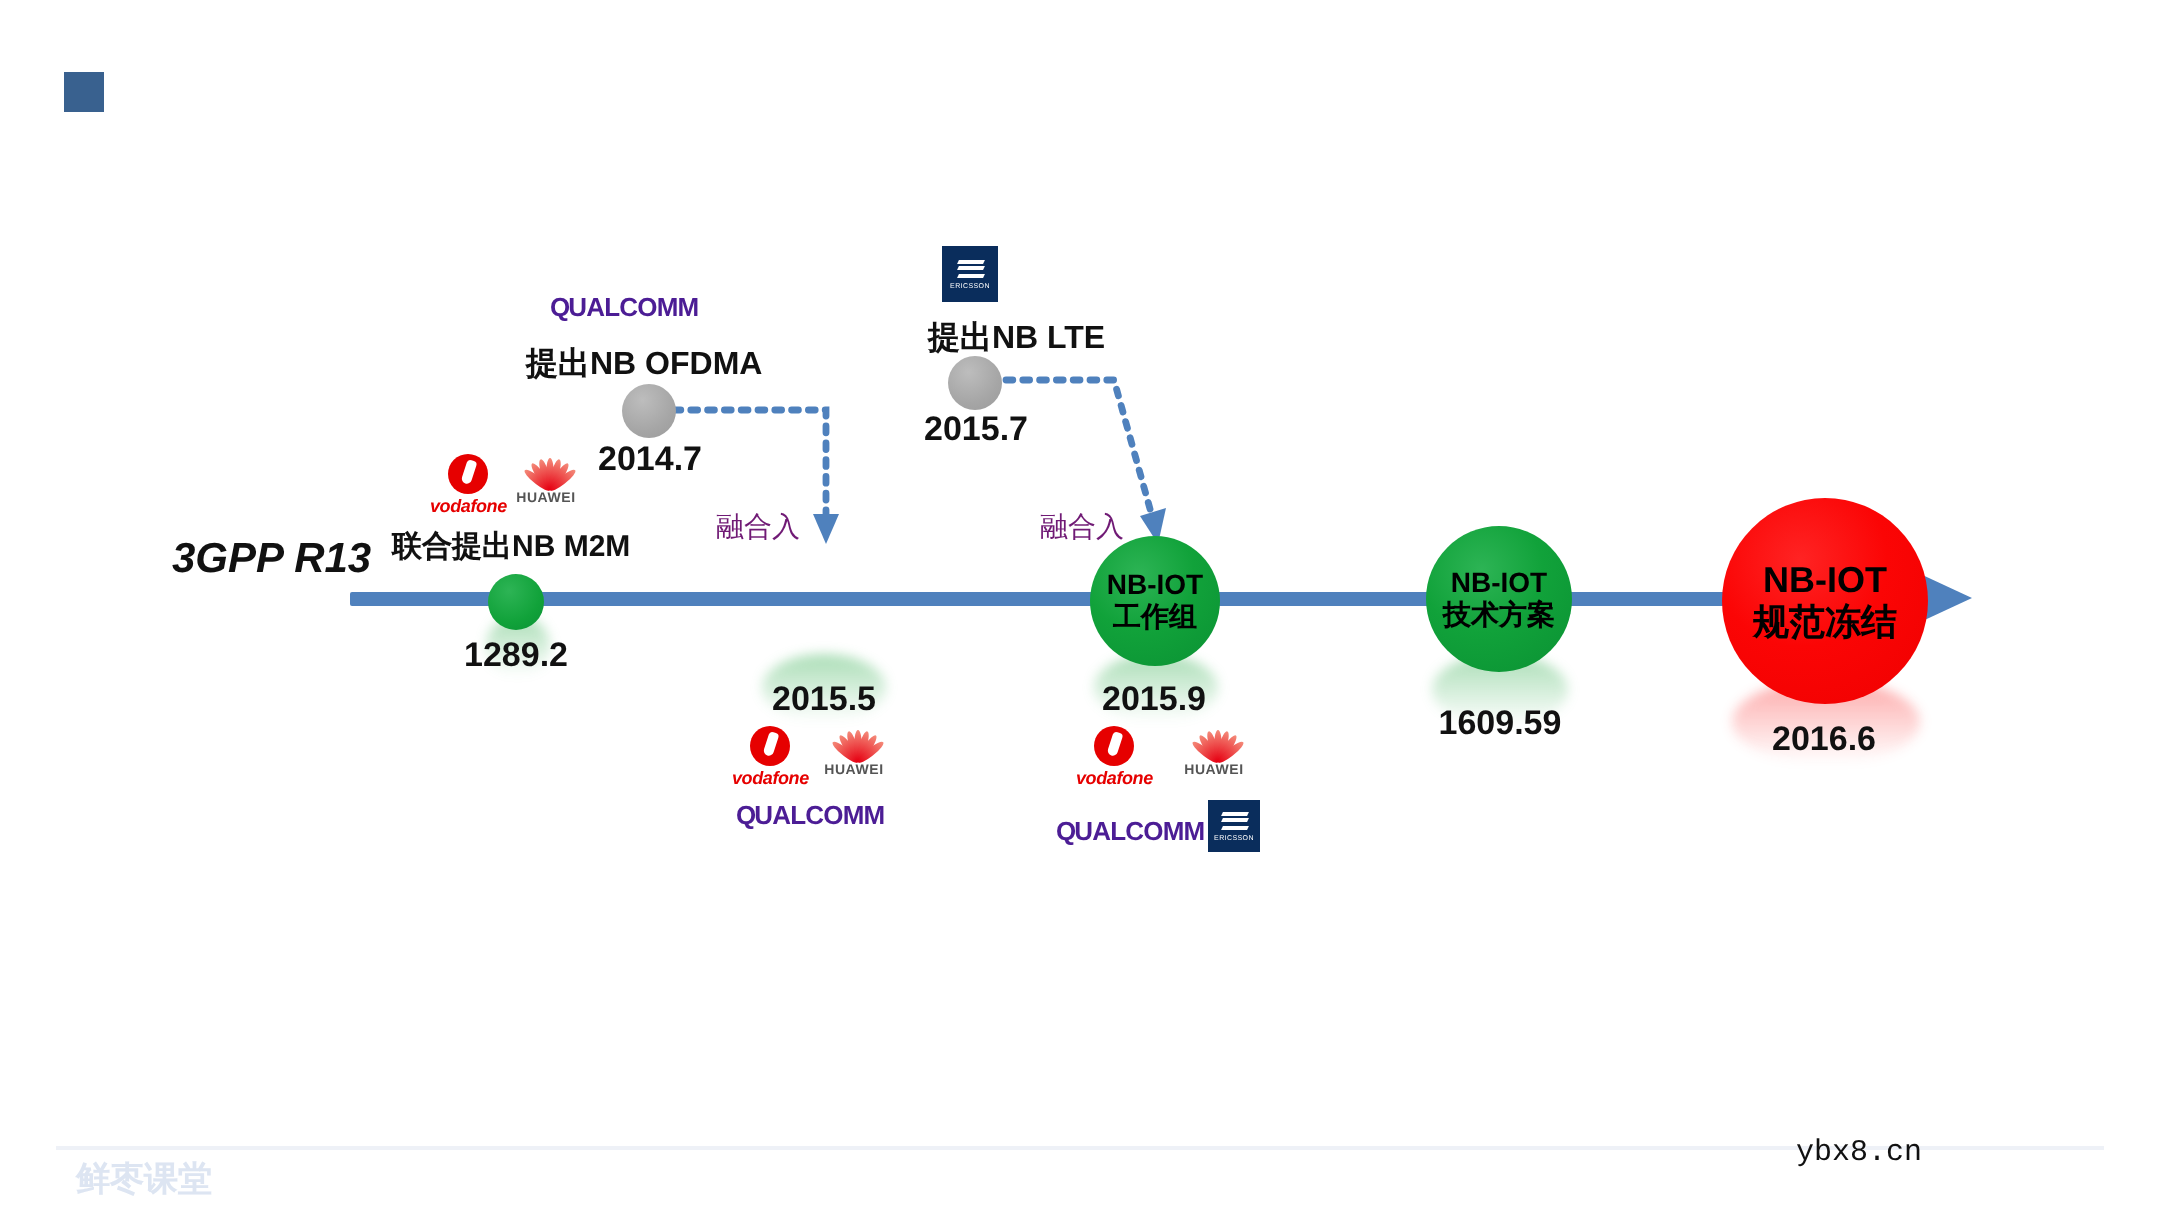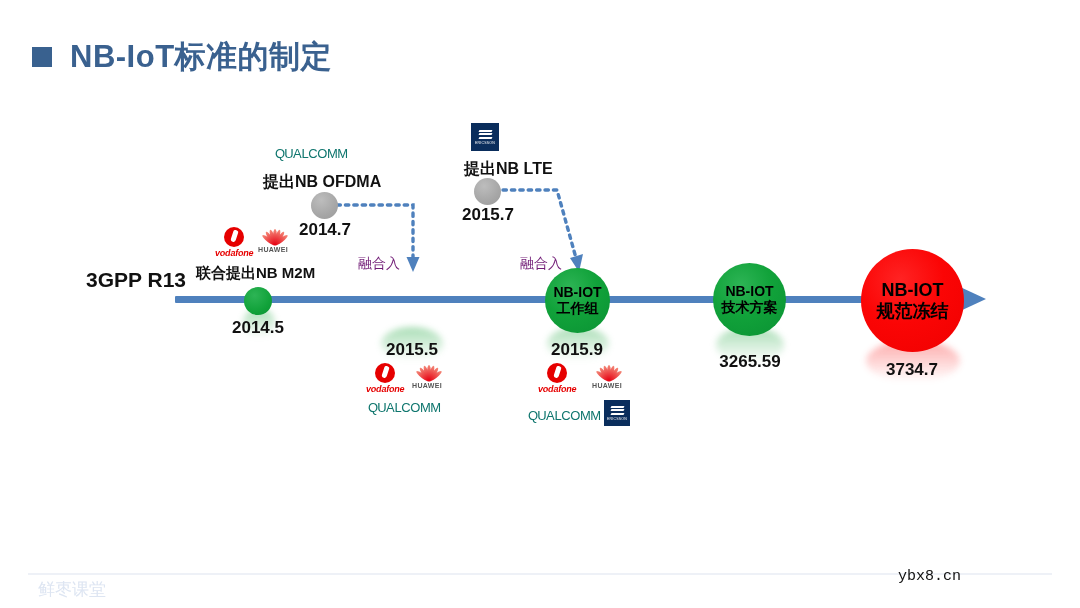--- a/index.html
+++ b/index.html
@@ -15,21 +15,21 @@
   .title-row{position:absolute;left:32px;top:36px;display:flex;align-items:center;gap:18px;}
   .title-bullet{width:20px;height:20px;background:#39618f;flex:none;}
   .title-text{
     font-size:31px;font-weight:bold;color:#3a618f;letter-spacing:.5px;white-space:nowrap;
   }
 
   
   .axis{position:absolute;left:175px;top:296px;width:790px;height:7px;background:#4f81bd;border-radius:1px;}
   .axis-arrow{position:absolute;left:958px;top:286px;width:0;height:0;
     border-top:13px solid transparent;border-bottom:13px solid transparent;border-left:28px solid #4f81bd;}
-  .axis-label{position:absolute;left:86px;top:268px;font-size:21px;font-weight:bold;color:#111;white-space:nowrap;}
+  .axis-label{position:absolute;left:86px;top:268px;font-size:21px;font-weight:bold;color:#111;white-space:nowrap;font-style:italic;}
 
   
   .node{position:absolute;border-radius:50%;display:flex;flex-direction:column;
     align-items:center;justify-content:center;line-height:1.12;
     font-weight:bold;color:#000;text-align:center;z-index:4;}
   .node .l2{display:block;}
   .node-green{background:radial-gradient(circle at 38% 30%, #2db455 0%, #11a23a 45%, #0a9133 100%);}
   .node-red{background:radial-gradient(circle at 38% 30%, #ff2323 0%, #fb0505 45%, #ef0000 100%);}
   .dot-green{background:radial-gradient(circle at 38% 30%, #2db455 0%, #11a23a 60%, #0a9133 100%);}
   .dot-gray{background:radial-gradient(circle at 38% 30%, #bdbdbd 0%, #a6a6a6 60%, #9a9a9a 100%);}
@@ -52,49 +52,48 @@
   .vf-mark:after{content:"";position:absolute;left:8px;top:3px;width:5px;height:12px;border-radius:3px 3px 4px 4px;
     background:#ffffff;transform:rotate(18deg);}
   .vf-word{font-size:9px;font-weight:bold;color:#e60000;letter-spacing:-.2px;margin-top:1px;font-style:italic;}
 
   .logo-huawei{display:flex;flex-direction:column;align-items:center;}
   .hw-mark{width:30px;height:17px;position:relative;}
   .hw-pet{position:absolute;bottom:0;left:50%;width:4px;height:16px;border-radius:50% 50% 45% 45%;
     background:linear-gradient(to top,#e60012,#f48b7a);transform-origin:bottom center;}
   .hw-word{font-size:7px;font-weight:bold;color:#555;letter-spacing:.3px;margin-top:1px;}
 
-  .logo-qualcomm{font-size:13px;font-weight:normal;color:#0f766e;letter-spacing:-.4px;white-space:nowrap;}
+  .logo-qualcomm{font-size:13px;font-weight:bold;color:#4c1d95;letter-spacing:-.4px;white-space:nowrap;}
   .logo-qualcomm .qc-w{letter-spacing:-1px;}
 
   .logo-ericsson{width:28px;height:28px;background:#0a2d5c;display:flex;flex-direction:column;
     align-items:center;justify-content:center;}
   .er-mark{width:13px;height:9px;display:flex;flex-direction:column;justify-content:space-between;}
   .er-bar{height:2px;background:#fff;transform:skewX(-25deg);}
   .er-bar.b1{width:13px;}.er-bar.b2{width:13px;}.er-bar.b3{width:13px;}
   .er-word{font-size:3.5px;color:#fff;letter-spacing:.2px;margin-top:2px;}
 
   
   .banner{position:absolute;left:236px;top:497px;width:622px;height:43px;background:#5a8fcc;
     display:flex;align-items:center;justify-content:center;}
   .banner-text{font-size:21px;font-weight:bold;color:#ffffff;letter-spacing:.4px;white-space:nowrap;}
 
   
   .footer-line{position:absolute;left:28px;top:573px;width:1024px;height:2px;background:#eef1f7;}
-  .wm-left{position:absolute;left:38px;top:578px;font-size:17px;font-weight:normal;color:#dde5f2;white-space:nowrap;}
+  .wm-left{position:absolute;left:38px;top:578px;font-size:17px;font-weight:bold;color:#dde5f2;white-space:nowrap;}
   .wm-right{position:absolute;left:898px;top:568px;font-size:15px;color:#111;
     font-family:"Liberation Mono","DejaVu Sans Mono",monospace;white-space:nowrap;}
 </style>
 </head>
 <body>
 
 <div class="slide">
 
   <div class="title-row">
     <div class="title-bullet"></div>
-    <div class="title-text">NB-IoT标准的制定</div>
   </div>
 
   <svg class="connectors" viewBox="0 0 1080 608">
 
     <path d="M 337 205 L 413 205 L 413 258" fill="none" stroke="#4f81bd" stroke-width="3.4" stroke-dasharray="3.4 5" stroke-linecap="round"></path>
     <polygon points="413,272 406.5,257 419.5,257" fill="#4f81bd"></polygon>
 
     <path d="M 503 190 L 557 190 L 576 258" fill="none" stroke="#4f81bd" stroke-width="3.4" stroke-dasharray="3.4 5" stroke-linecap="round"></path>
     <polygon points="579,272 570,258 583,254" fill="#4f81bd"></polygon>
   </svg>
@@ -115,21 +114,21 @@
       <div class="hw-pet" style="transform:rotate(-17deg);"></div>
       <div class="hw-pet" style="transform:rotate(0deg);"></div>
       <div class="hw-pet" style="transform:rotate(17deg);"></div>
       <div class="hw-pet" style="transform:rotate(34deg);"></div>
       <div class="hw-pet" style="transform:rotate(52deg);"></div>
     </div>
     <div class="hw-word">HUAWEI</div>
   </div>
   <div class="reflect reflect-green" style="left:243px;top:308px;width:32px;height:30px;"></div>
   <div class="node dot-green" style="left:244px;top:287px;width:28px;height:28px;"></div>
-  <div class="date" style="left:208px;top:318px;width:100px;">2014.5</div>
+  <div class="date" style="left:208px;top:318px;width:100px;">1289.2</div>
 
   <div class="logo logo-qualcomm" style="left:275px;top:146px;">
     <span class="qc-w">Q</span><span>UALCOMM</span>
   </div>
   <div class="caption" style="left:263px;top:172px;font-size:16px;">提出NB OFDMA</div>
   <div class="node dot-gray" style="left:311px;top:192px;width:27px;height:27px;"></div>
   <div class="date" style="left:275px;top:220px;width:100px;text-align:center;">2014.7</div>
   <div class="merge-label" style="left:358px;top:255px;">融合入</div>
 
   <div class="reflect reflect-green" style="left:381px;top:327px;width:62px;height:34px;"></div>
@@ -200,27 +199,27 @@
         <div class="er-bar b3"></div>
     </div>
     <div class="er-word">ERICSSON</div>
   </div>
 
   <div class="reflect reflect-green" style="left:716px;top:327px;width:68px;height:36px;"></div>
   <div class="node node-green" style="left:713px;top:263px;width:73px;height:73px;font-size:14px;">
     <span>NB-IOT</span>
     <span class="l2">技术方案</span>
   </div>
-  <div class="date" style="left:700px;top:352px;width:100px;">3265.59</div>
+  <div class="date" style="left:700px;top:352px;width:100px;">1609.59</div>
 
   <div class="reflect reflect-red" style="left:866px;top:340px;width:94px;height:42px;"></div>
   <div class="node node-red" style="left:861px;top:249px;width:103px;height:103px;font-size:18px;">
     <span>NB-IOT</span>
     <span class="l2">规范冻结</span>
   </div>
-  <div class="date" style="left:862px;top:360px;width:100px;">3734.7</div>
+  <div class="date" style="left:862px;top:360px;width:100px;">2016.6</div>
 
 
   <div class="footer-line"></div>
   <div class="wm-left">鲜枣课堂</div>
   <div class="wm-right">ybx8.cn</div>
 
 </div>
 
 </body></html>

